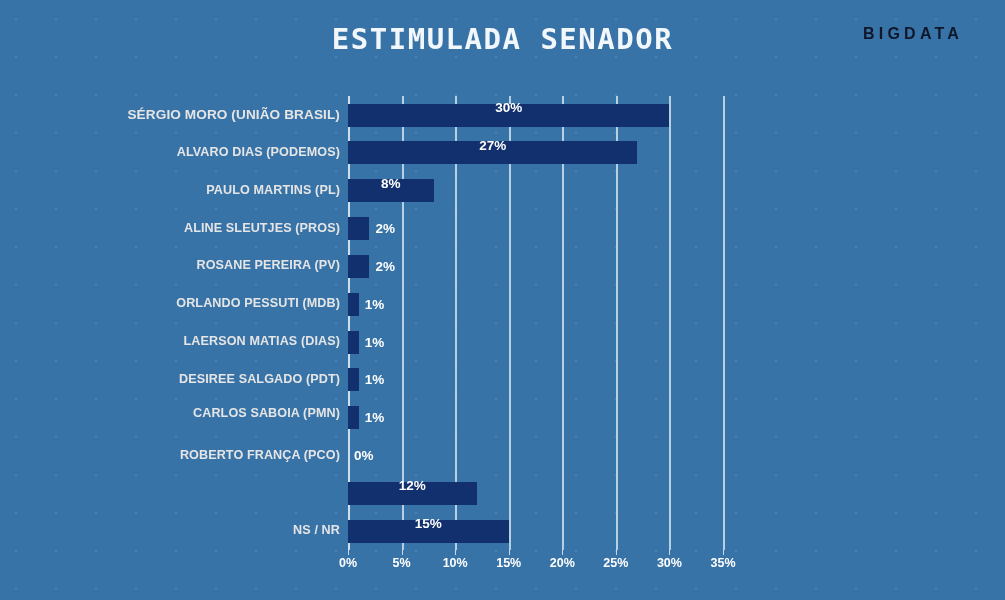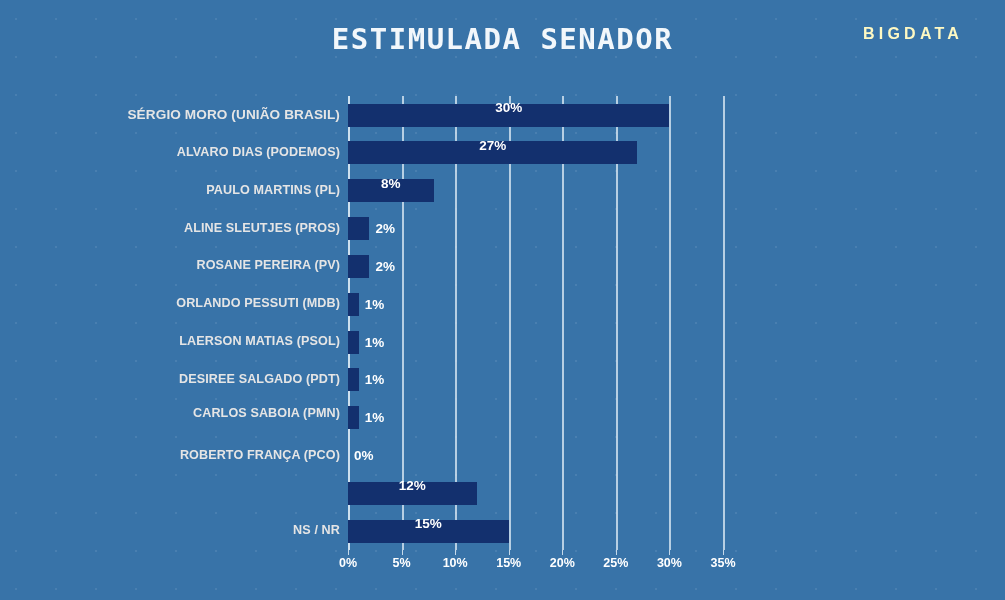--- a/index.html
+++ b/index.html
@@ -58,21 +58,21 @@
   #brand-name-primary {
     display: block;
     color: #ffffff;
     font-size: 21px;
     font-weight: bold;
     letter-spacing: 2.6px;
   }
   #brand-name-secondary {
     display: block;
     margin-top: 4px;
-    color: #fef9c3;
+    color: #0f172a;
     font-size: 16px;
     font-weight: bold;
     letter-spacing: 4.2px;
   }
 
   
   #plot-area {
     position: absolute;
     left: 348px;
     top: 96px;
@@ -197,21 +197,21 @@
     <span id="brand-name-secondary">BIGDATA</span>
   </div>
 
   <div id="category-labels">
       <div class="category-label first-label" style="top: 0px;">SÉRGIO MORO (UNIÃO BRASIL)</div>
       <div class="category-label" style="top: 37.8333px;">ALVARO DIAS (PODEMOS)</div>
       <div class="category-label" style="top: 75.6667px;">PAULO MARTINS (PL)</div>
       <div class="category-label" style="top: 113.5px;">ALINE SLEUTJES (PROS)</div>
       <div class="category-label" style="top: 151.333px;">ROSANE PEREIRA (PV)</div>
       <div class="category-label" style="top: 189.167px;">ORLANDO PESSUTI (MDB)</div>
-      <div class="category-label" style="top: 227px;">LAERSON MATIAS (PSOL)</div>
+      <div class="category-label" style="top: 227px;">LAERSON MATIAS (DIAS)</div>
       <div class="category-label" style="top: 264.833px;">DESIREE SALGADO (PDT)</div>
       <div class="category-label" style="top: 299px; text-align: right;">CARLOS SABOIA (PMN)</div>
       <div class="category-label" style="top: 340.5px;">ROBERTO FRANÇA (PCO)</div>
       <div class="category-label" style="top: 416.167px;">NS / NR</div>
     </div>
 
   <div id="plot-area">
     <div id="gridlines-layer">
         <div class="gridline axis-origin" style="left: 0px;"></div>
         <div class="gridline" style="left: 53.5714px;"></div>

